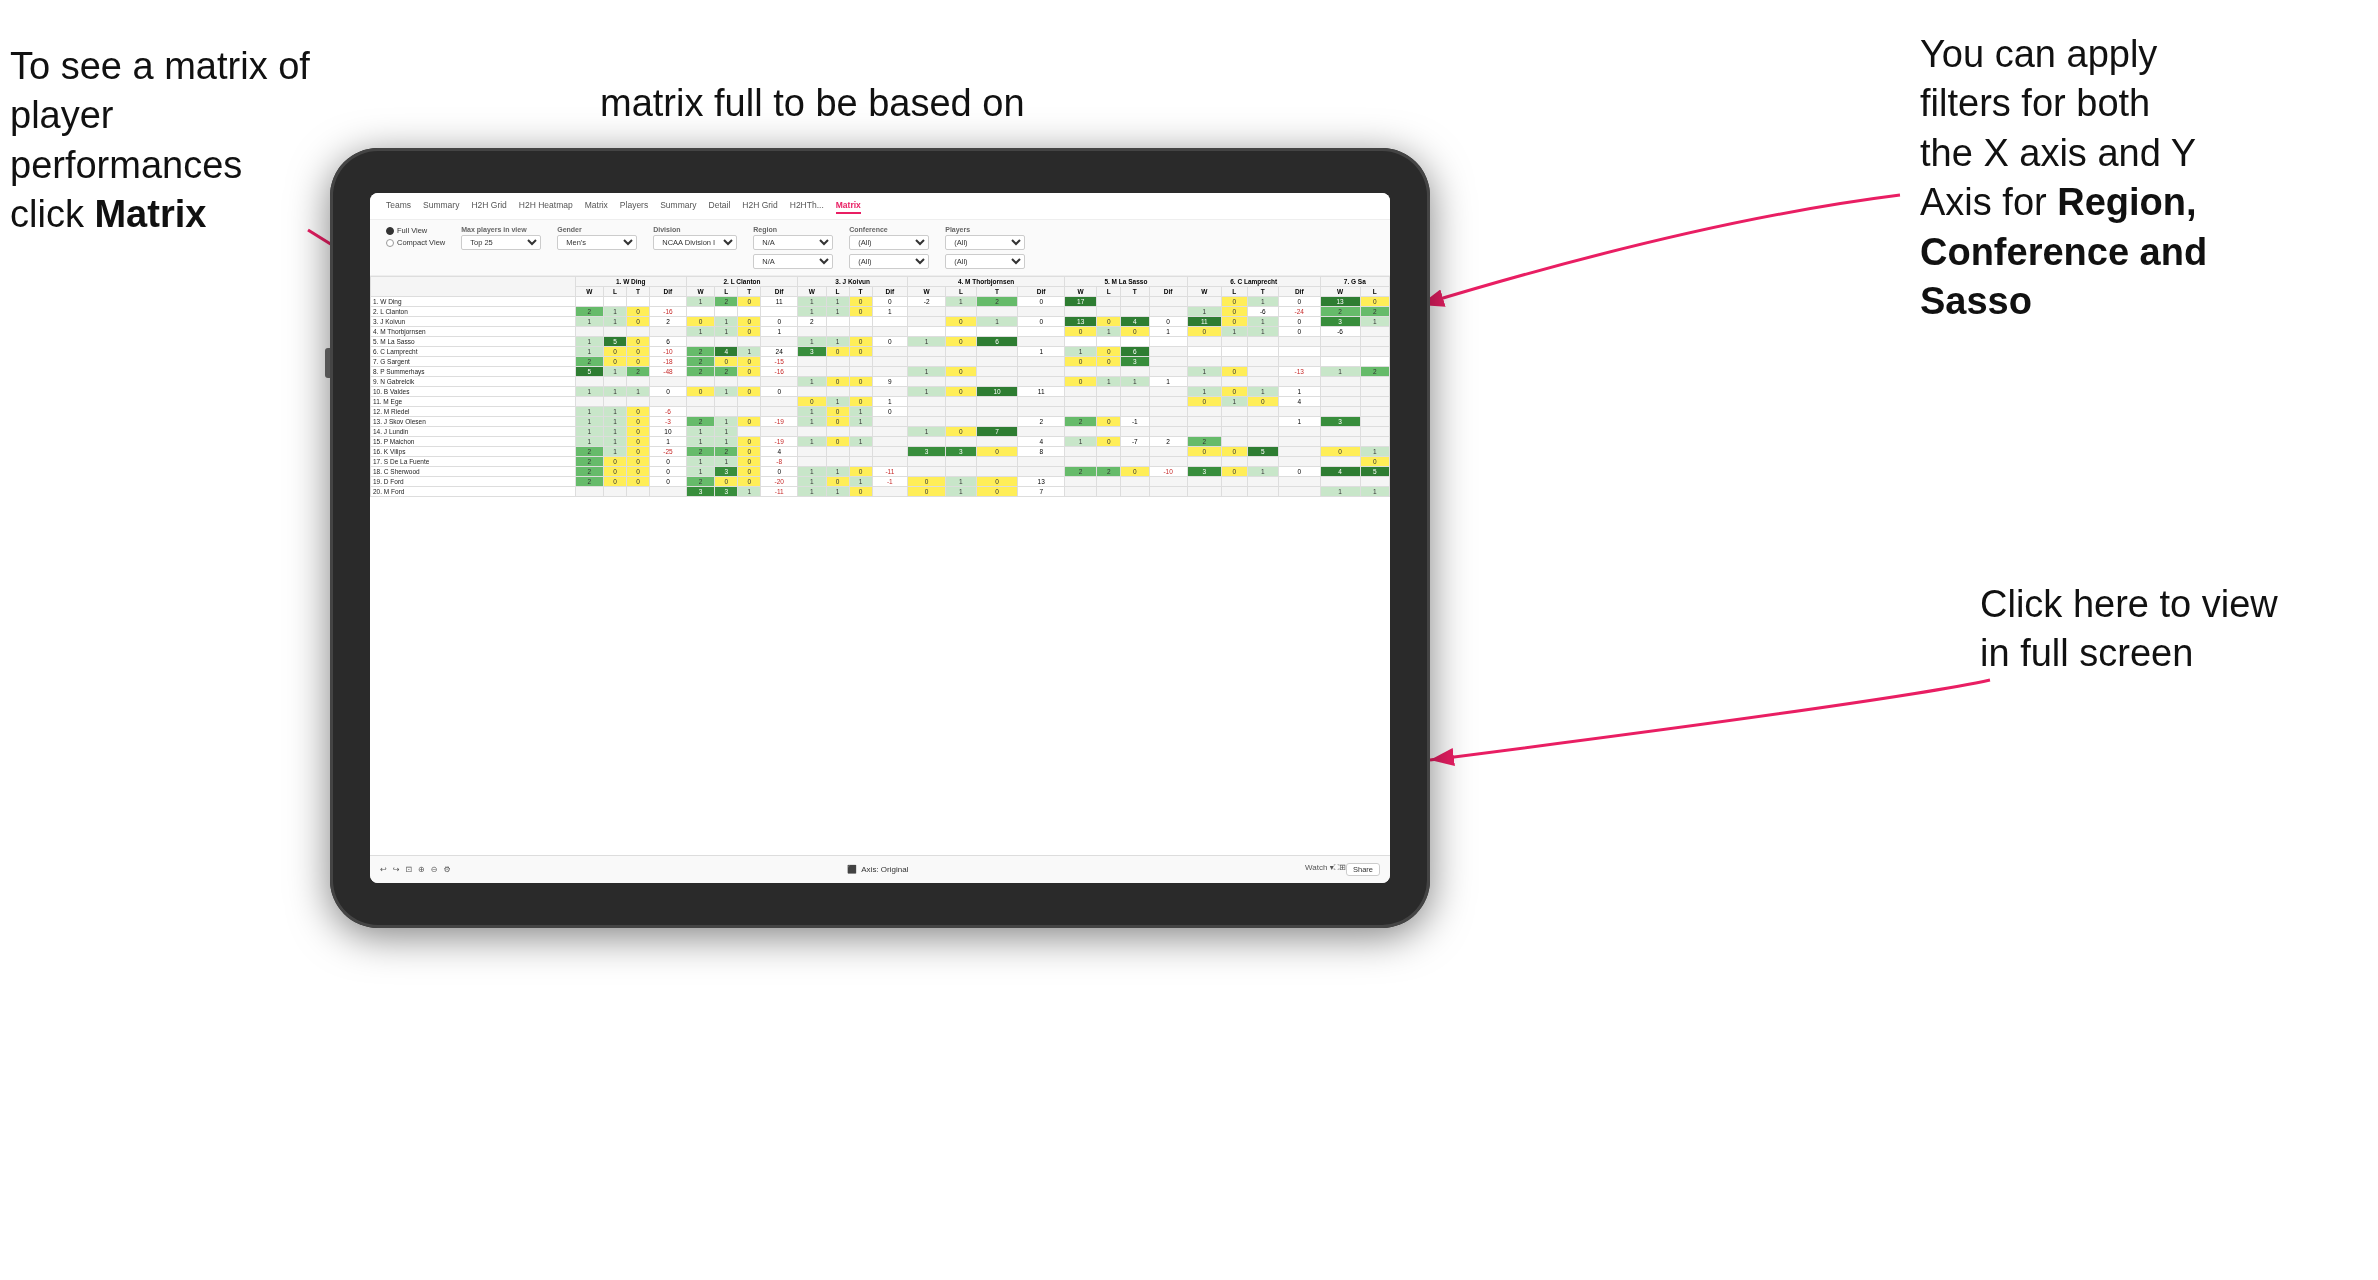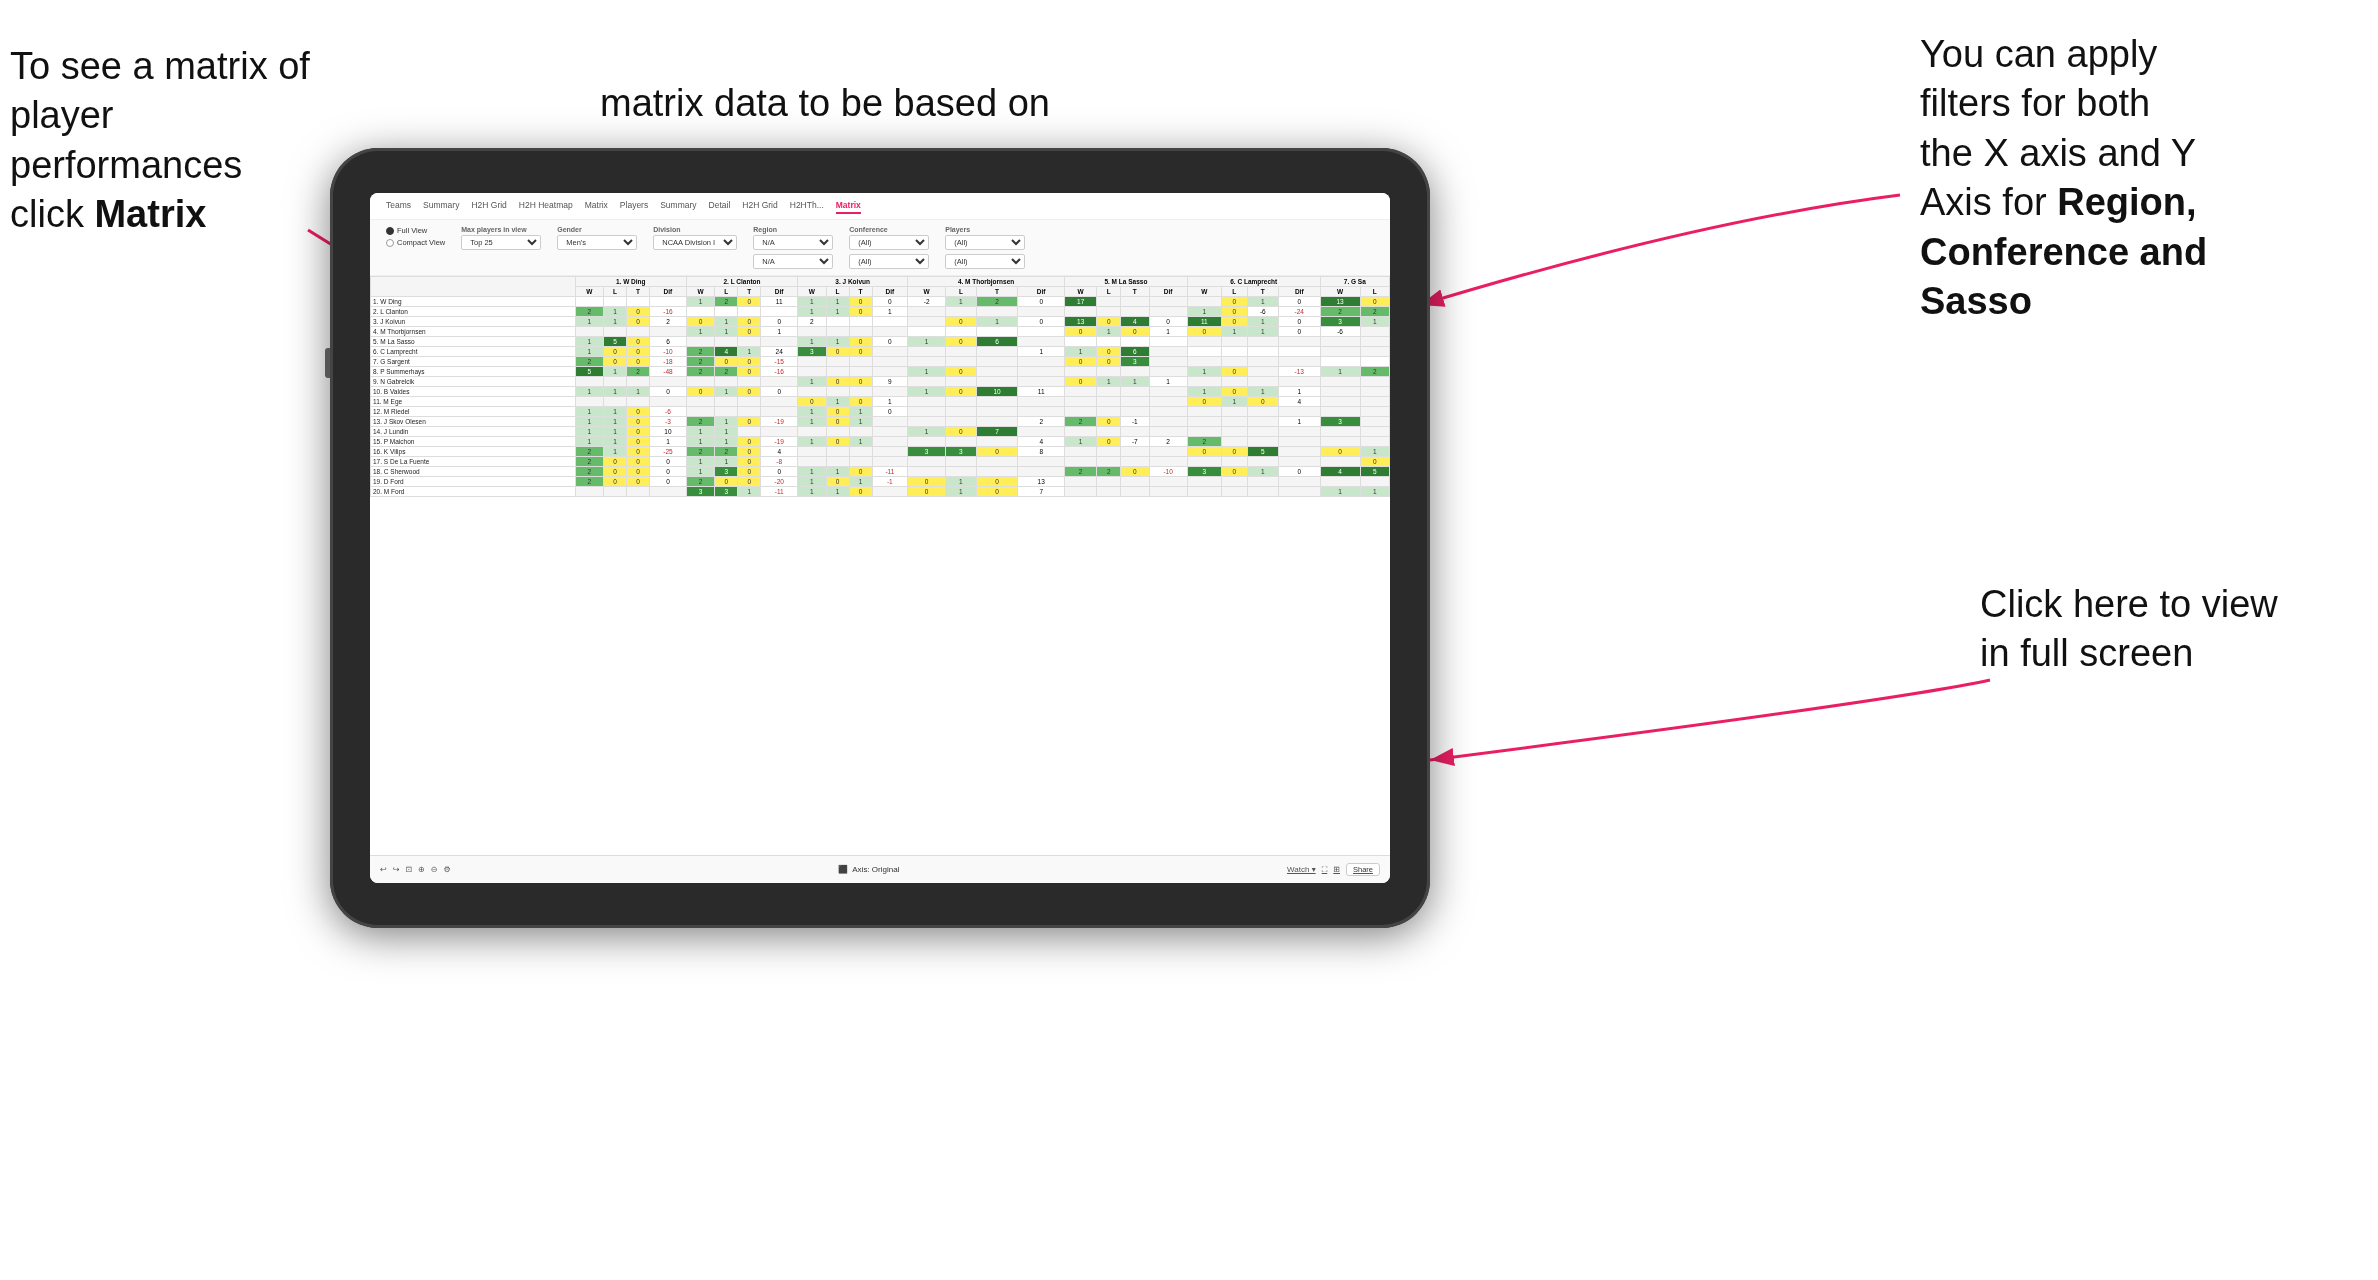--- a/index.html
+++ b/index.html
@@ -215,25 +215,22 @@
     }
     .toolbar-center {
       font-size: 8px;
       color: #333;
       display: flex;
       align-items: center;
       gap: 4px;
     }
     .toolbar-right {
       display: flex;
-      gap: 6px;
-      align-items: center;
       font-size: 8px;
       color: #555;
-      text-decoration: underline;
     }
     .share-btn {
       background: #fff;
       border: 1px solid #ccc;
       border-radius: 3px;
       padding: 1px 6px;
       font-size: 7.5px;
       cursor: pointer;
       color: #333;
     }
@@ -270,21 +267,21 @@
 </svg>
 
 <div class="annotation" style="left:10px; top:42px; max-width:300px;">
   <span>To see a matrix of</span><br>
   <span>player performances</span><br>
   <span>click </span><strong>Matrix</strong>
 </div>
 
 <div class="annotation" style="left:600px; top:30px; max-width:580px;">
   <br>
-  <span>matrix data to be based on</span>
+  <span>matrix full to be based on</span>
 </div>
 
 <div class="annotation" style="left:1920px; top:30px; max-width:420px;">
   <span>You  can apply</span><br>
   <span>filters for both</span><br>
   <span>the X axis and Y</span><br>
   <span>Axis for </span><strong>Region,</strong><br>
   <strong>Conference and</strong><br>
   <strong>Sasso</strong>
 </div>

